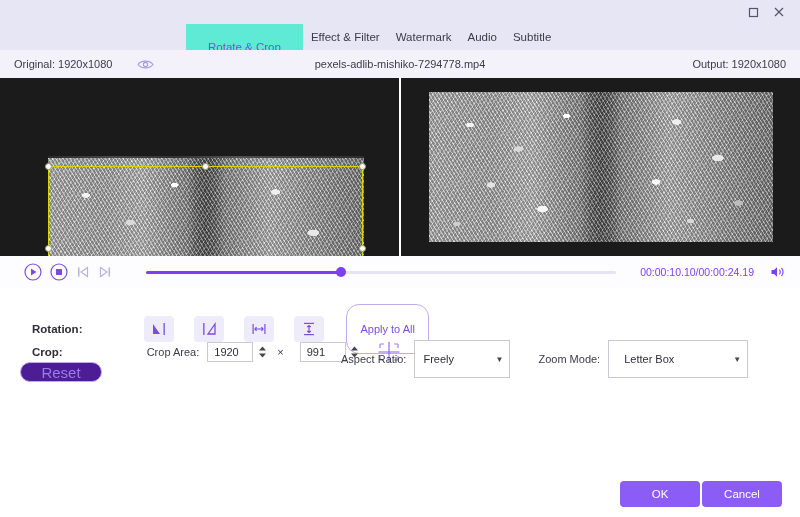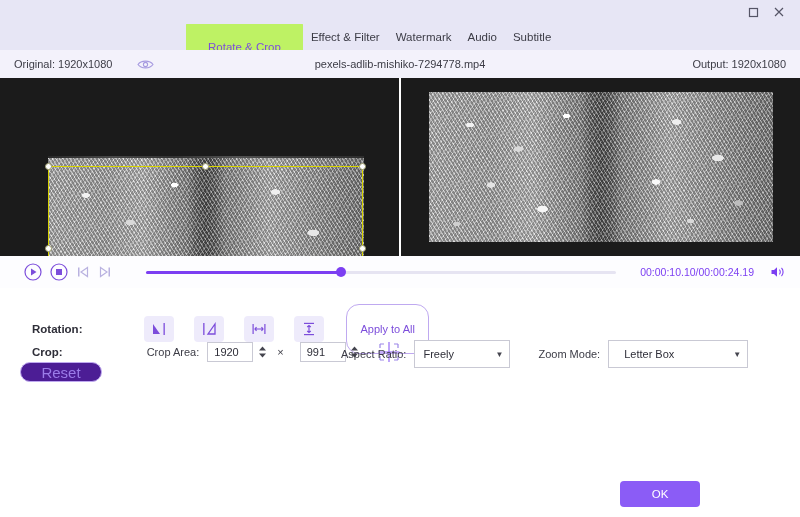--- a/index.html
+++ b/index.html
@@ -34,21 +34,21 @@
   .tabs {
     position: absolute; left: 186px; top: 24px;
     display: flex; align-items: flex-end; height: 26px;
   }
   .tab {
     font-size: 11.5px; color: #3c3c46;
     padding: 0 8px; height: 26px; line-height: 26px;
     white-space: nowrap;
   }
   .tab.active {
-    background: #bef264;
+    background: #5eead4;
     color: #7c4ddb;
     border-radius: 7px 7px 0 0;
     padding: 16px 22px;
   }
 
   
   .infobar {
     position: absolute; top: 50px; left: 0; width: 800px; height: 28px;
     background: #f3f2fb;
     display: flex; align-items: center;
@@ -194,21 +194,21 @@
     width: 14px; height: 20px; margin-left: 2px;
     display: flex; flex-direction: column; align-items: center; justify-content: center;
     gap: 2px; color: #44444e;
   }
   .times { margin: 0 8px; font-size: 11px; color: #3c3c46; }
   .cropPos { margin-left: 14px; width: 26px; height: 24px; color: #9b86e8; display:flex; align-items:center; justify-content:center;}
 
   .ratio-row { left: 341px; top: 52px; }
   .ratio-row .lbl { font-size: 11px; color: #3c3c46; }
   .sel {
-    margin-left: 8px; height: 28px; border: 1px solid #c9c9d4; background: #fff;
+    margin-left: 8px; height: 38px; border: 1px solid #c9c9d4; background: #fff;
     display: flex; align-items: center; justify-content: space-between;
     padding: 0 6px 0 8px; font-size: 11px; color: #2e2e38;
   }
   .sel.w1 { width: 96px; }
   .sel.w2 { width: 140px; padding-left: 15px; }
   .caret { font-size: 8px; color: #44444e; }
 
   .reset-btn {
     position: absolute; left: 20px; top: 74px;
     width: 82px; height: 20px;
@@ -412,13 +412,14 @@
       <span>Letter Box</span>
       <span class="caret">▼</span>
     </span>
   </div>
 
   <div class="reset-btn">Reset</div>
 </div>
 
 <div class="footer">
   <div class="btn-main btn-ok">OK</div>
+  <div class="btn-main btn-cancel">Cancel</div>
 </div>
 
 </body></html>

